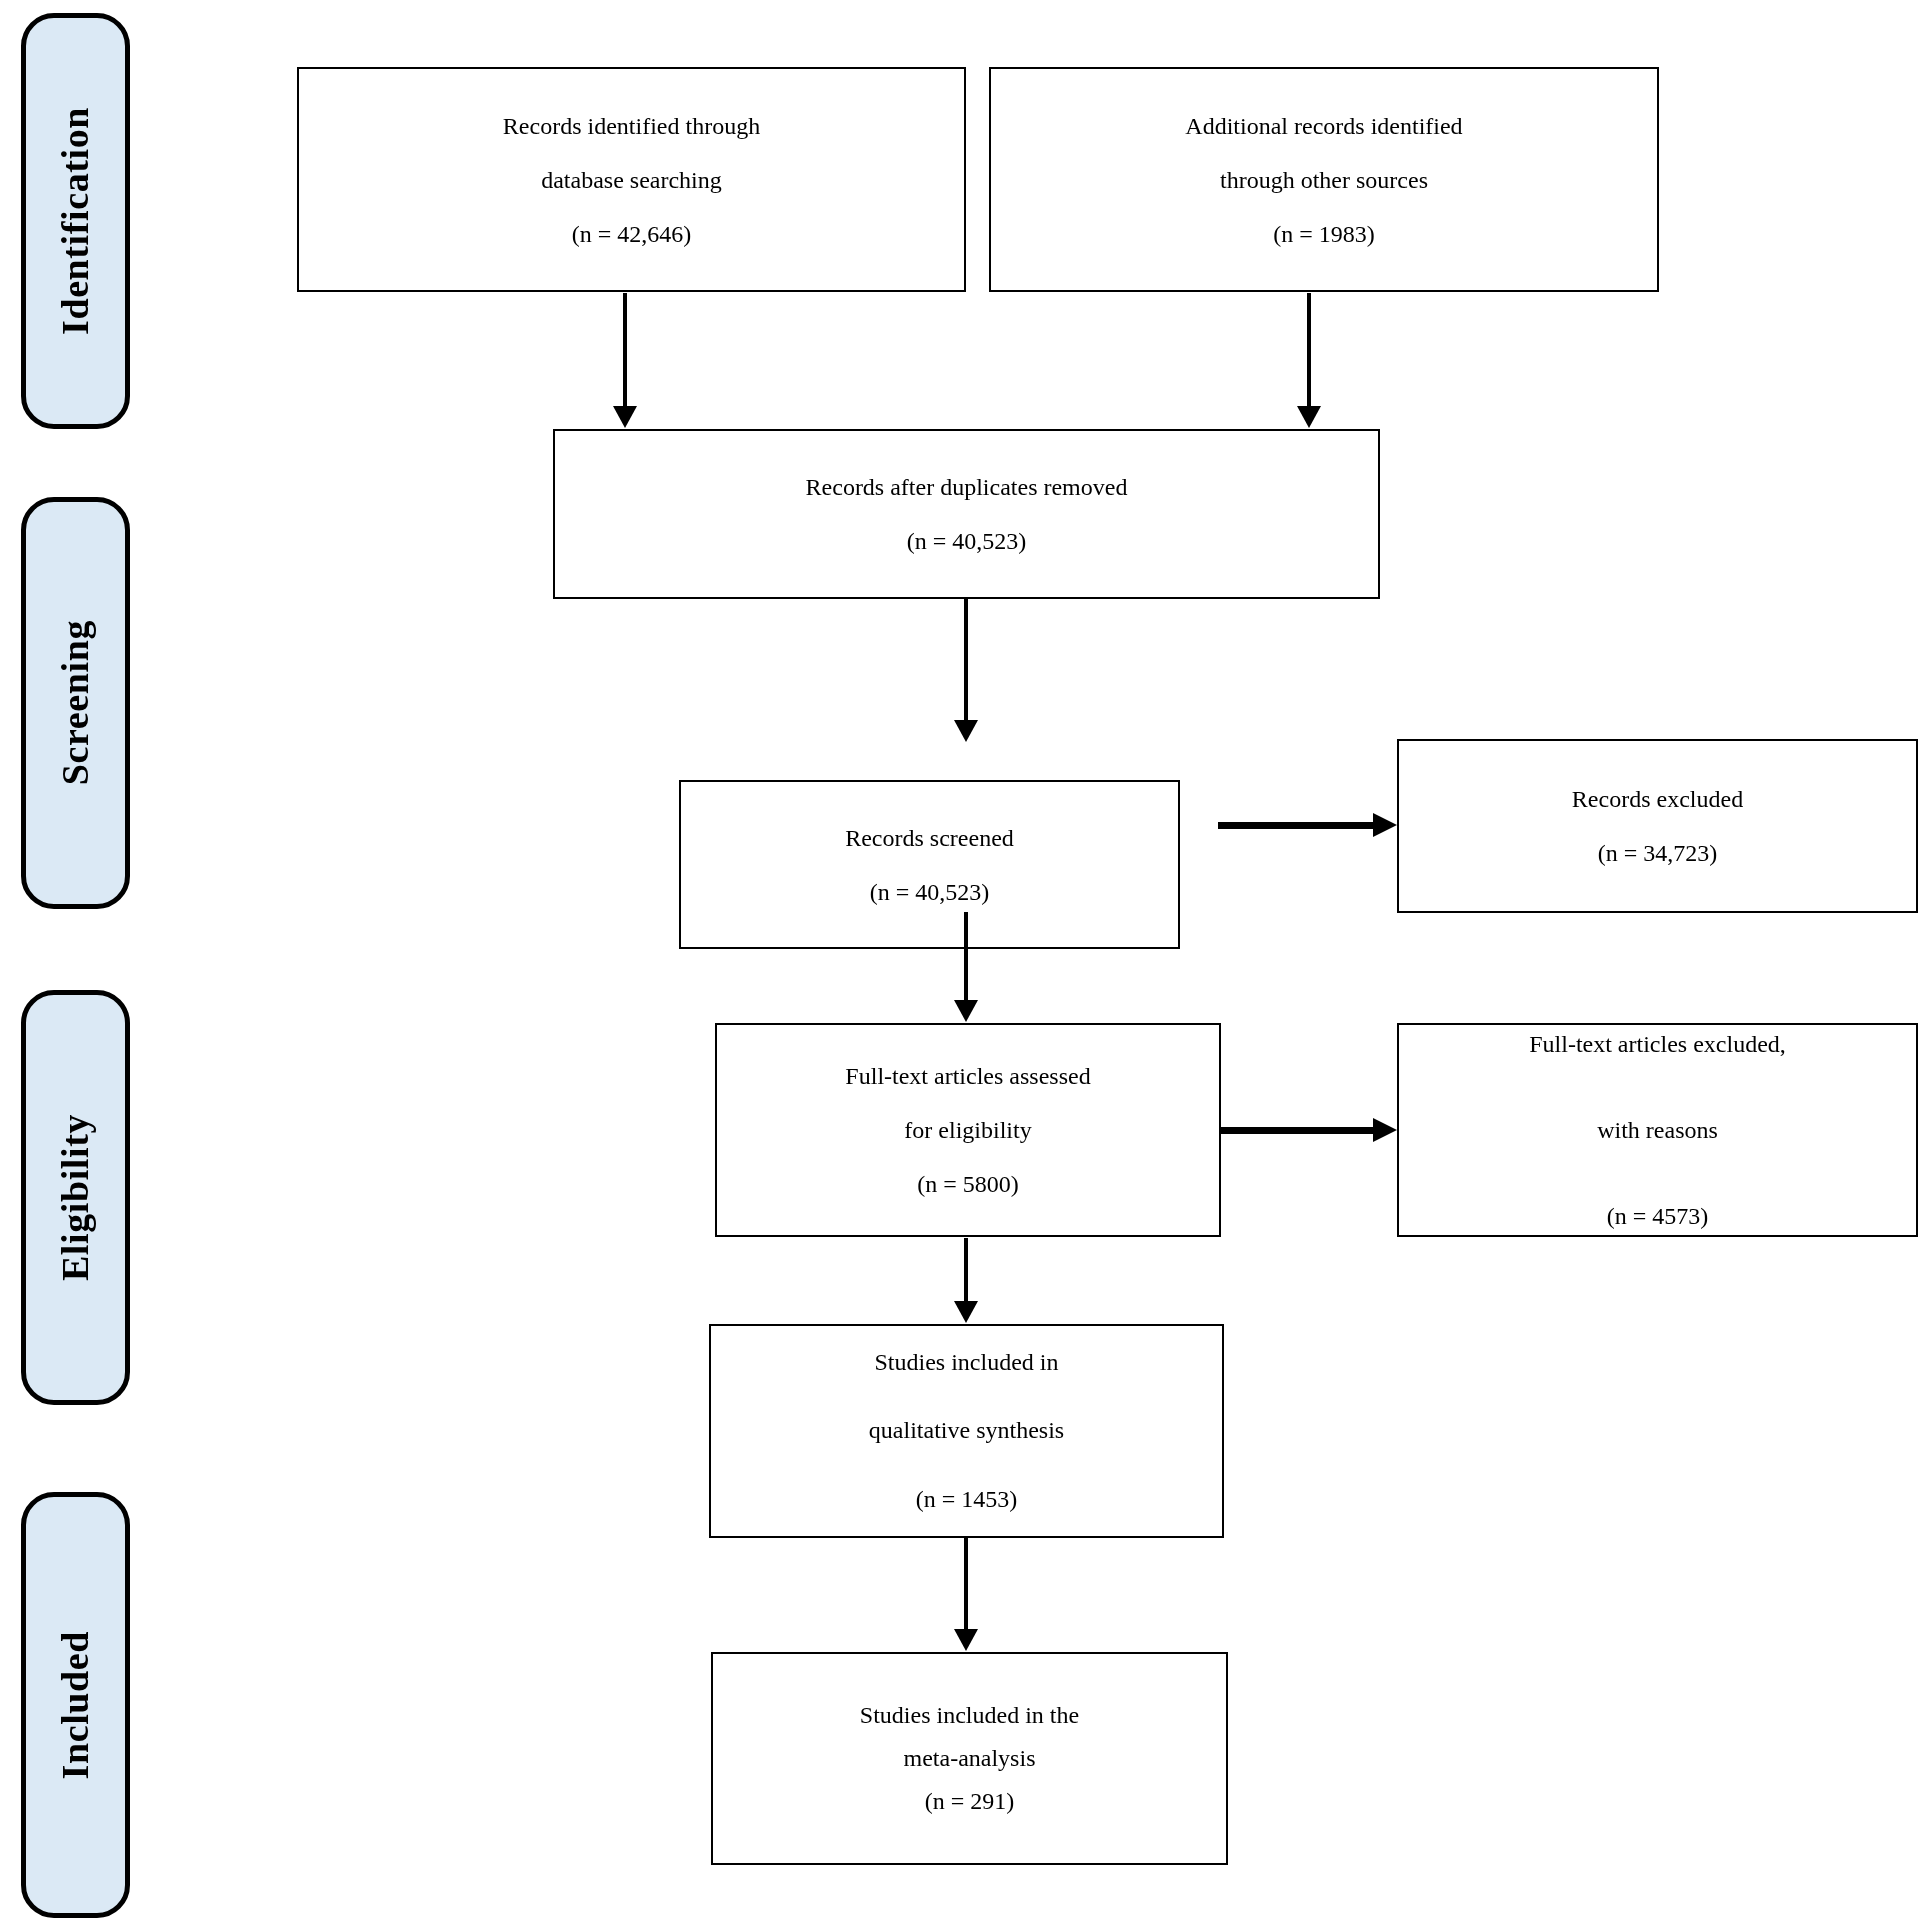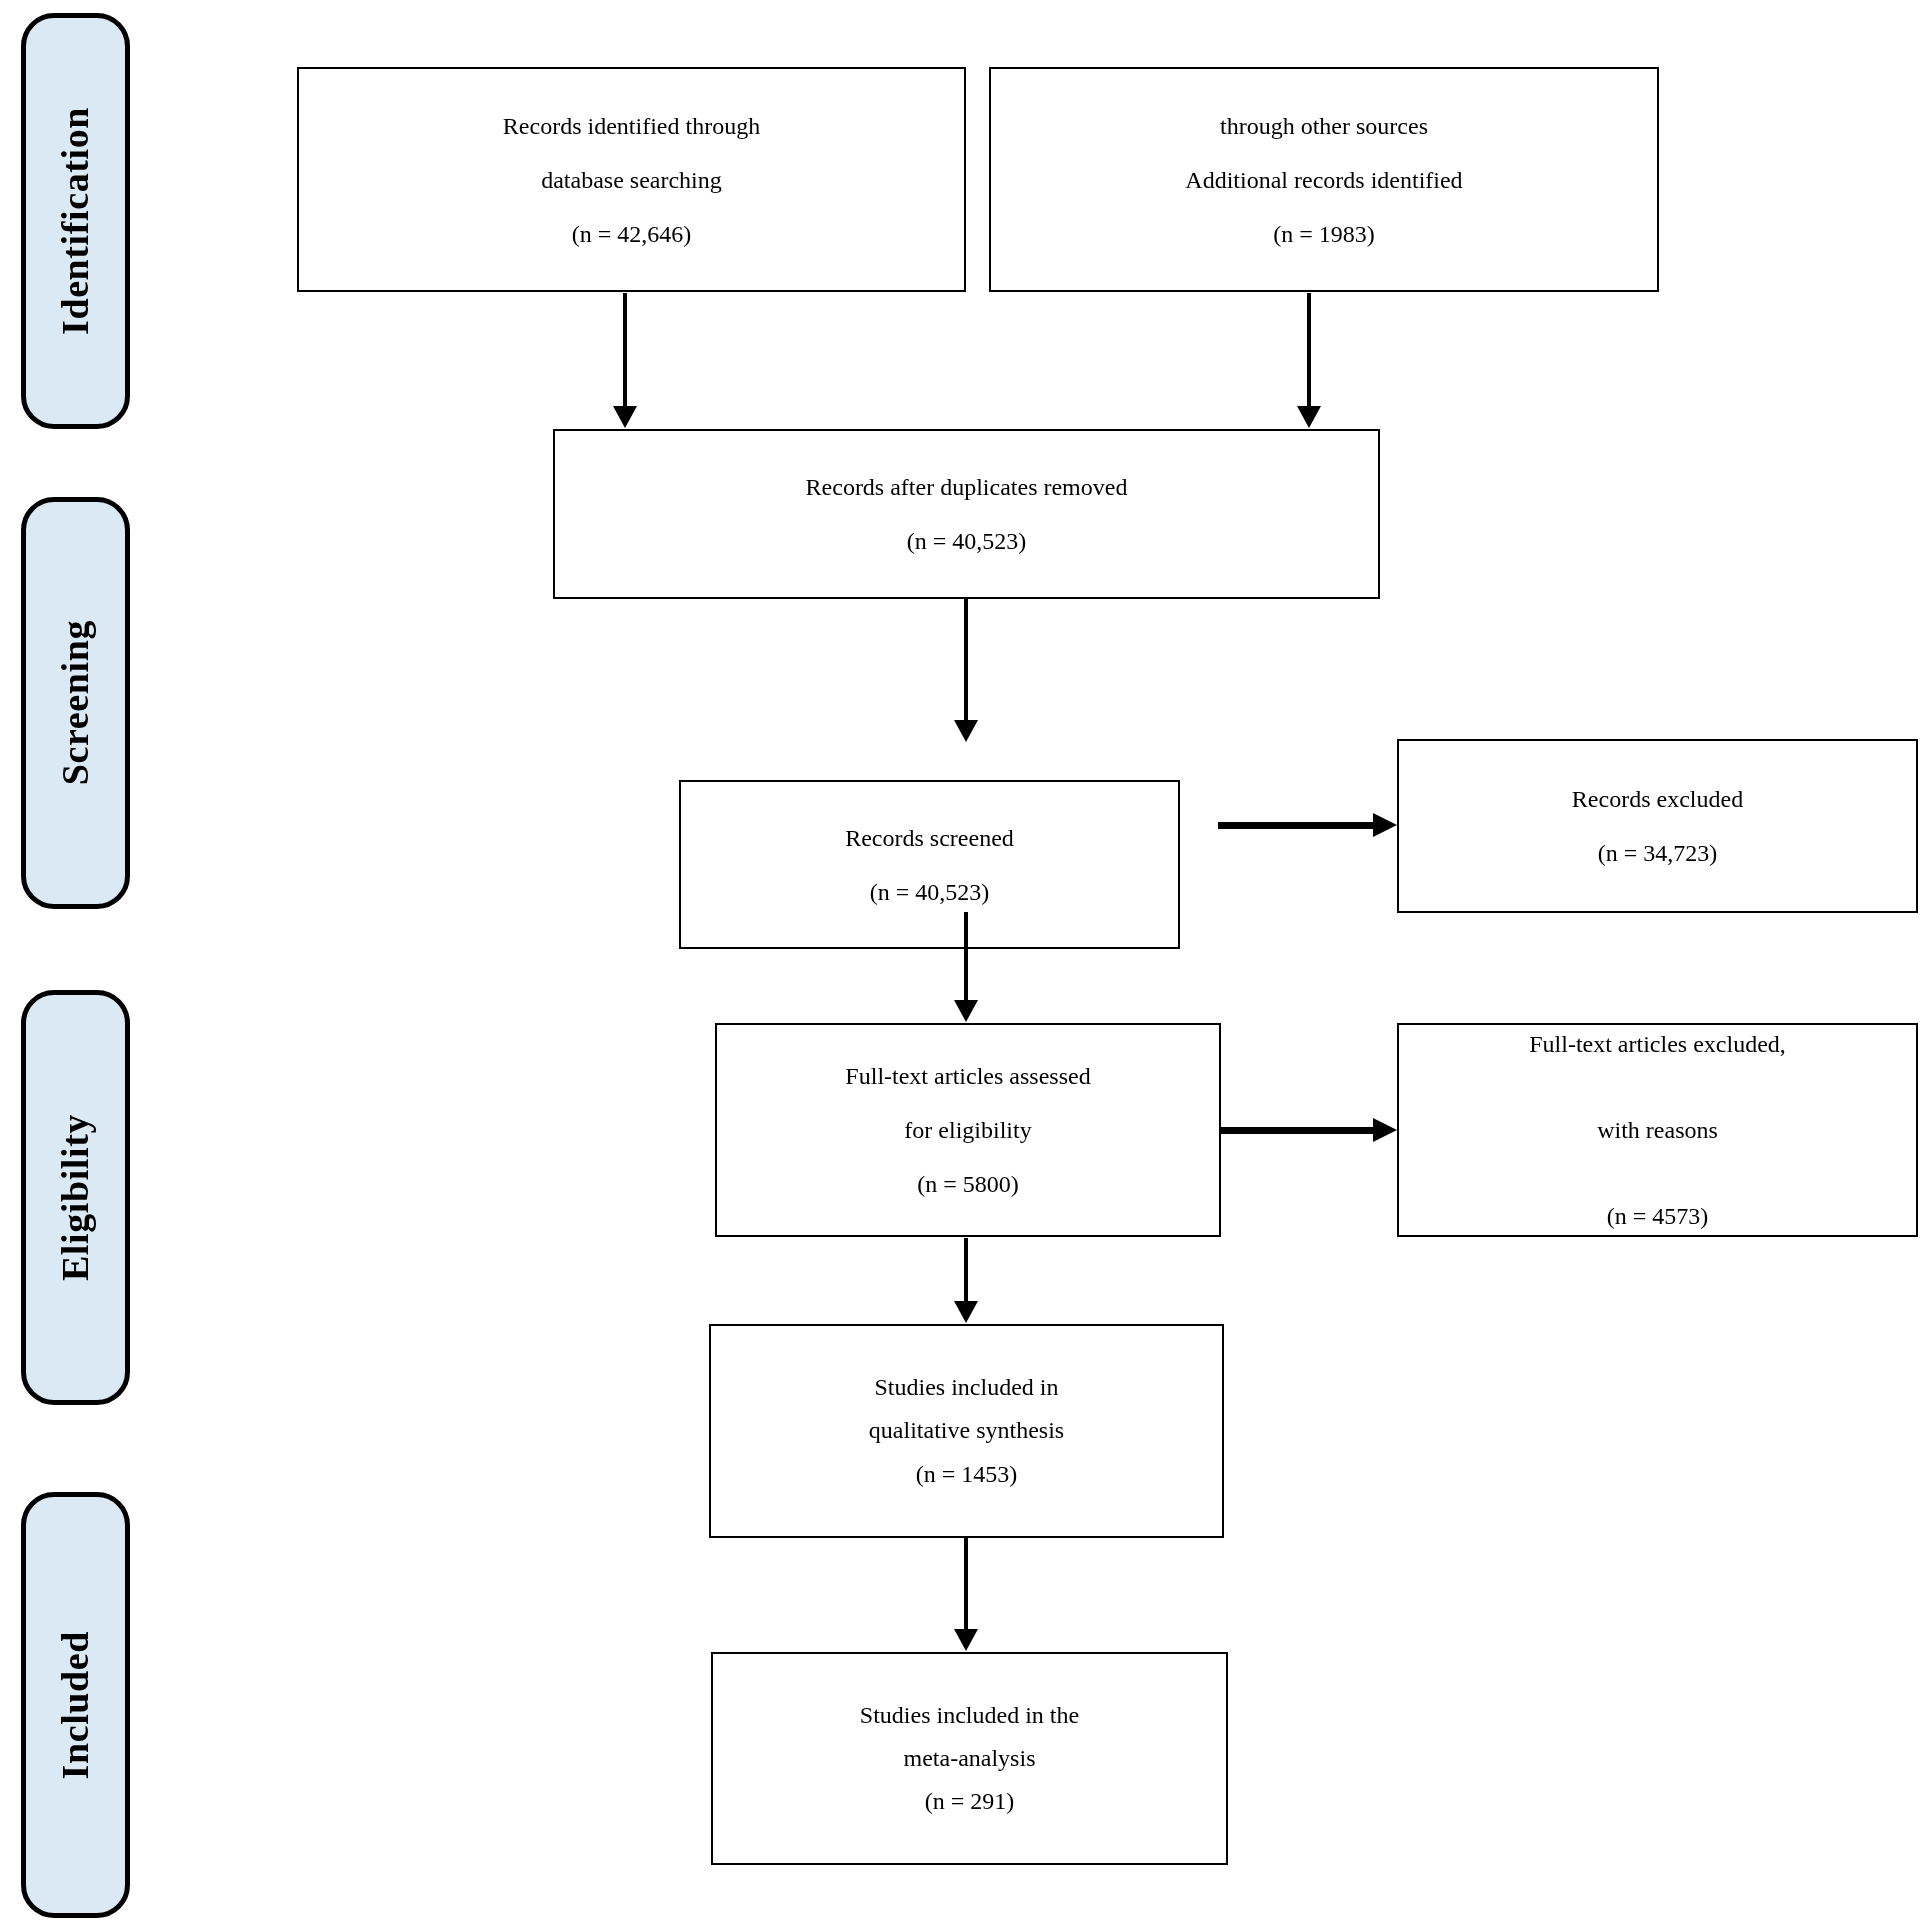--- a/index.html
+++ b/index.html
@@ -117,22 +117,22 @@
   <div class="stage" style="top:1492px; height:426px;">
     <span class="stage-label">Included</span>
   </div>
 
   <div class="box" style="left:297px; top:67px; width:669px; height:225px;">
     <div class="line">Records identified through</div>
     <div class="line">database searching</div>
     <div class="line">(n = 42,646)</div>
   </div>
   <div class="box" style="left:989px; top:67px; width:670px; height:225px;">
+    <div class="line">Additional records identified</div>
     <div class="line">through other sources</div>
-    <div class="line">Additional records identified</div>
     <div class="line">(n = 1983)</div>
   </div>
 
   <div class="box" style="left:553px; top:429px; width:827px; height:170px;">
     <div class="line">Records after duplicates removed</div>
     <div class="line">(n = 40,523)</div>
   </div>
 
   <div class="box" style="left:679px; top:743px; width:501px; height:169px;margin-top:37px;">
     <div class="line">Records screened</div>
@@ -147,21 +147,21 @@
     <div class="line">Full-text articles assessed</div>
     <div class="line">for eligibility</div>
     <div class="line">(n = 5800)</div>
   </div>
   <div class="box" style="left:1397px; top:1023px; width:521px; height:214px;gap:32px;">
     <div class="line">Full-text articles excluded,</div>
     <div class="line">with reasons</div>
     <div class="line">(n = 4573)</div>
   </div>
 
-  <div class="box tight" style="left:709px; top:1324px; width:515px; height:214px;">
+  <div class="box tight" style="left:709px; top:1324px; width:515px; height:214px;gap:25px;">
     <div class="line">Studies included in</div>
     <div class="line">qualitative synthesis</div>
     <div class="line">(n = 1453)</div>
   </div>
 
   <div class="box tight" style="left:711px; top:1652px; width:517px; height:213px;">
     <div class="line">Studies included in the</div>
     <div class="line">meta-analysis</div>
     <div class="line">(n = 291)</div>
   </div>

